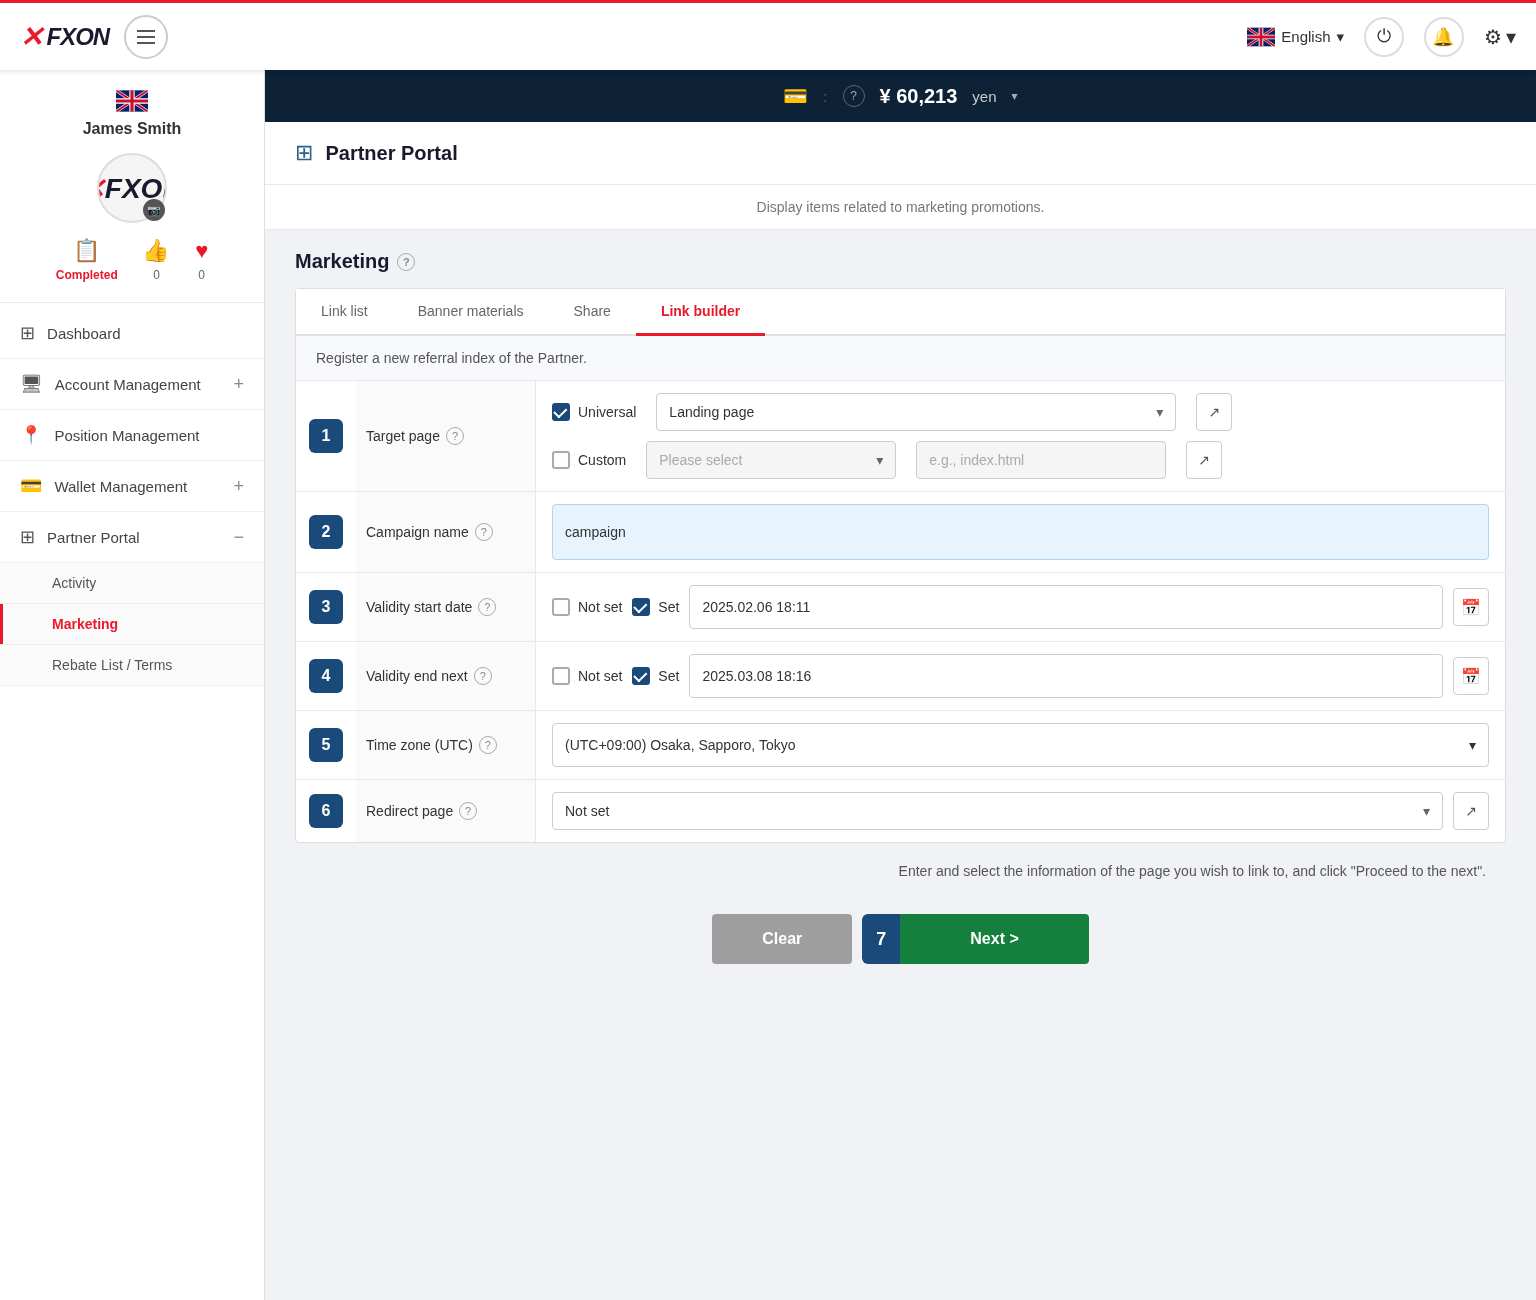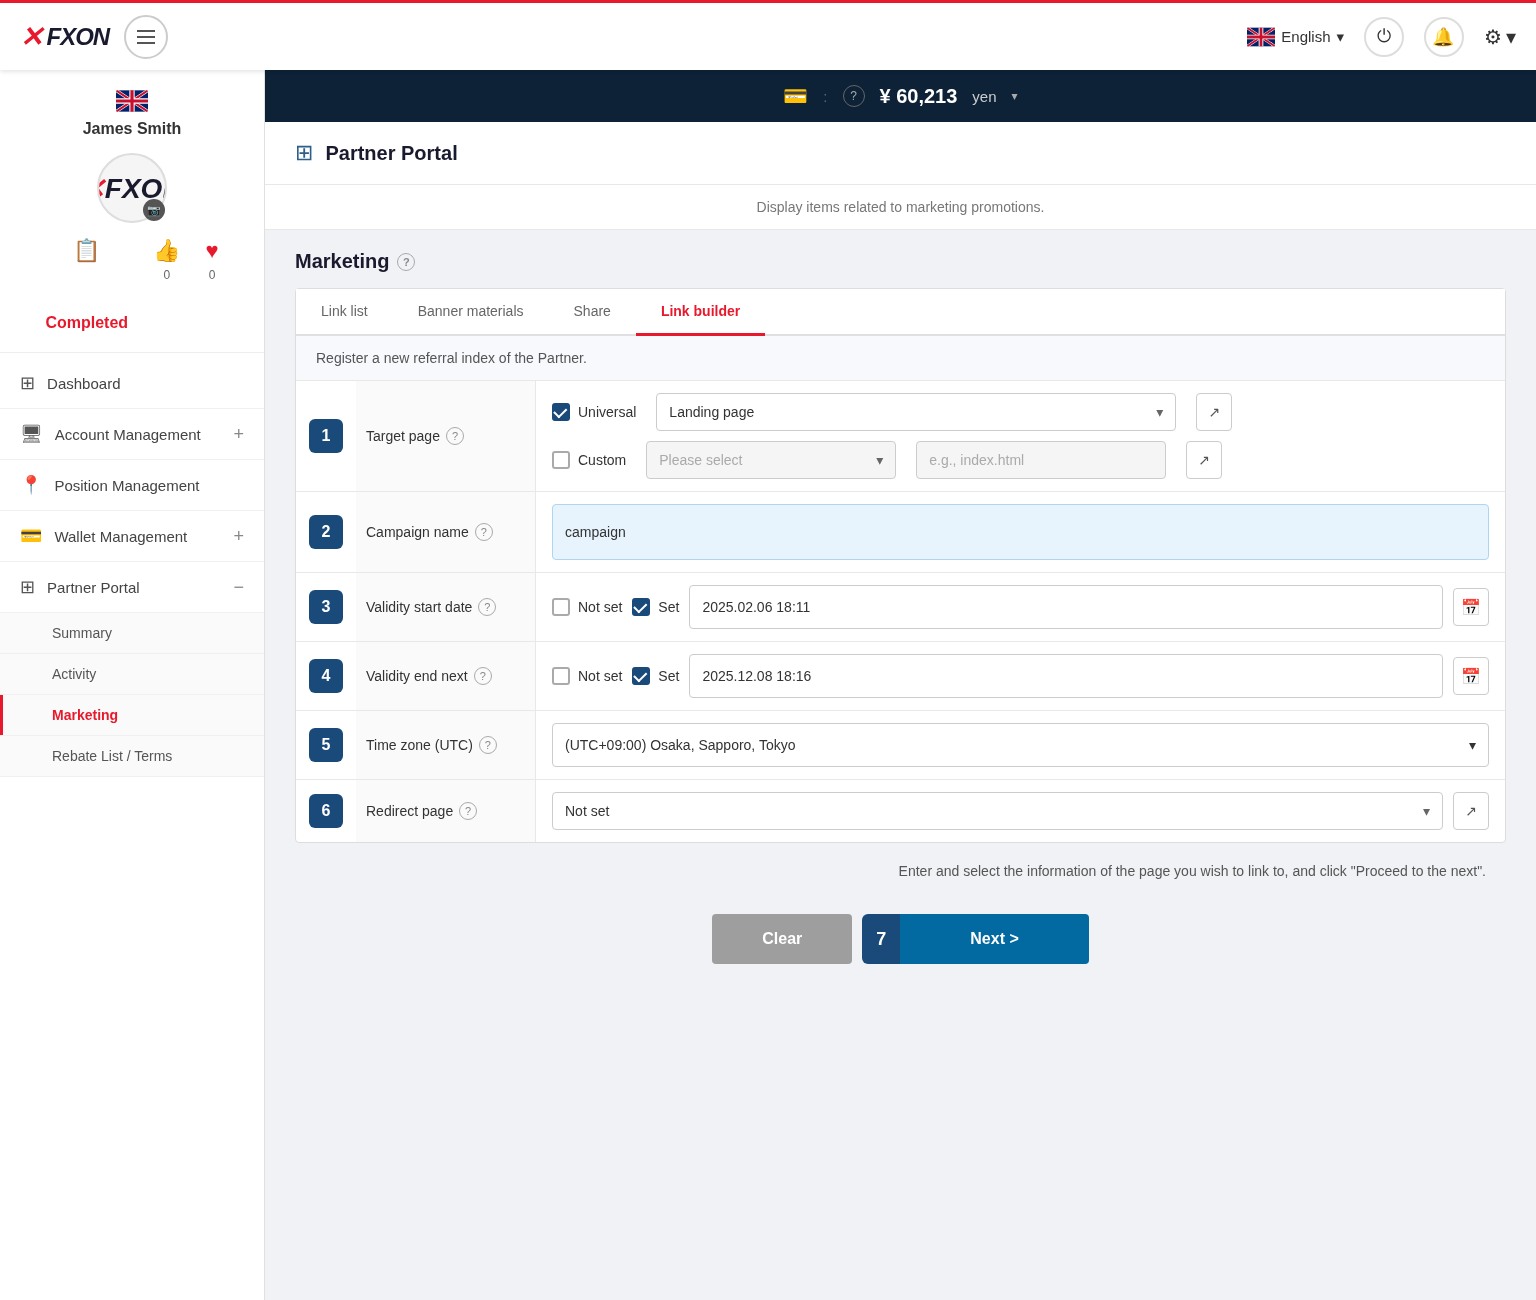--- a/index.html
+++ b/index.html
@@ -154,24 +154,23 @@
       display: flex;
       flex-direction: column;
       align-items: center;
       gap: 4px;
     }
     .stat-icon { font-size: 22px; }
     .stat-icon.completed { color: #e8192c; }
     .stat-icon.like { color: #1a6096; }
     .stat-icon.heart { color: #e8192c; }
     .stat-label {
-      font-size: 16px;
+      font-size: 12px;
       color: #e8192c;
       font-weight: 600;
-      margin-top: 46px;
     }
     .stat-count {
       font-size: 12px;
       color: #666;
     }
 
     
     .nav-section {
       padding: 5px 0;
     }
@@ -552,21 +551,21 @@
       color: #fff;
       display: flex;
       align-items: center;
       justify-content: center;
       font-size: 18px;
       font-weight: 700;
       border-radius: 6px 0 0 6px;
     }
     .btn-next {
       padding: 16px 70px;
-      background: #0369a1;
+      background: #15803d;
       color: #fff;
       border: none;
       font-size: 16px;
       cursor: pointer;
       font-weight: 600;
       border-radius: 0 4px 4px 0;
       height: 50px;
     }
 
     .section-with-tabs {
@@ -680,23 +679,20 @@
         <span class="nav-plus">+</span>
       </div>
       <div class="nav-item">
         <span class="nav-icon">⊞</span>
         <span class="nav-label">Partner Portal</span>
         <span class="nav-plus">−</span>
       </div>
 
       <div class="sub-nav">
         <div class="sub-nav-item">
-          <span>Summary</span>
-        </div>
-        <div class="sub-nav-item">
           <span>Activity</span>
         </div>
         <div class="sub-nav-item active">
           <span>Marketing</span>
         </div>
         <div class="sub-nav-item">
           <span>Rebate List / Terms</span>
         </div>
       </div>
     </div>
@@ -847,21 +843,21 @@
             <div class="full-row">
               <div class="radio-item">
                 <div class="checkbox-sq"></div>
                 <span class="radio-label">Not set</span>
               </div>
               <div class="radio-item">
                 <div class="checkbox-sq checked"></div>
                 <span class="radio-label">Set</span>
               </div>
               <div class="date-input" style="flex:1;">
-                <span>2025.12.08 18:16</span>
+                <span>2025.03.08 18:16</span>
               </div>
               <div class="calendar-btn">
                 <span>📅</span>
               </div>
             </div>
           </div>
         </div>
 
         <div class="form-row">
           <div class="row-number">

